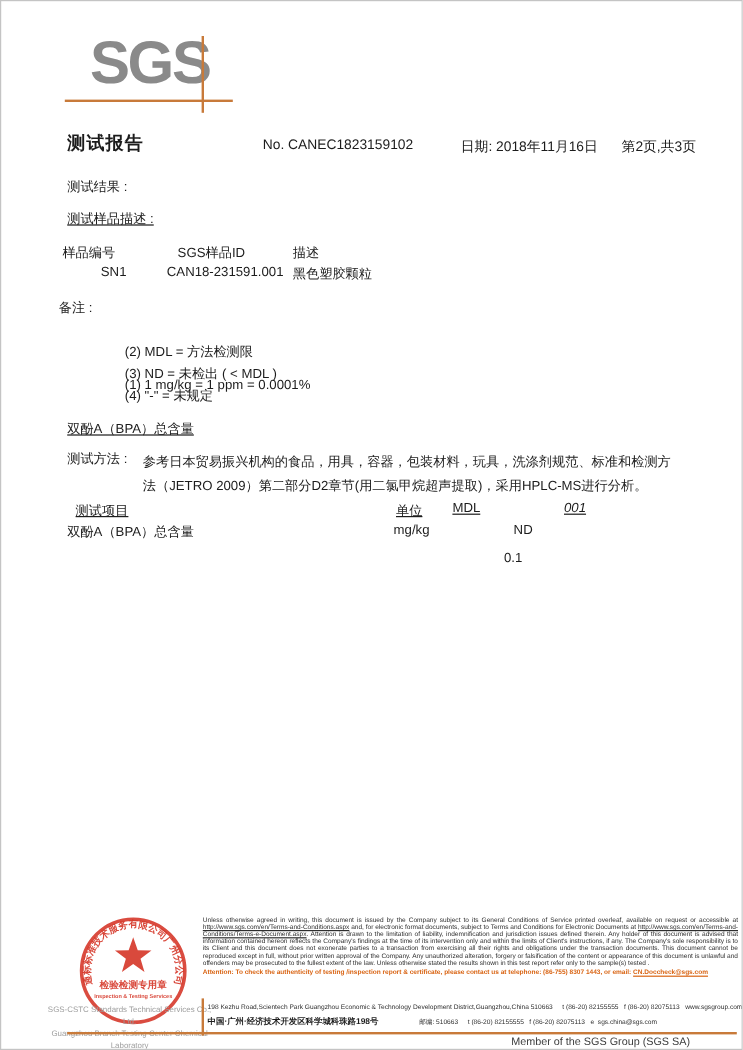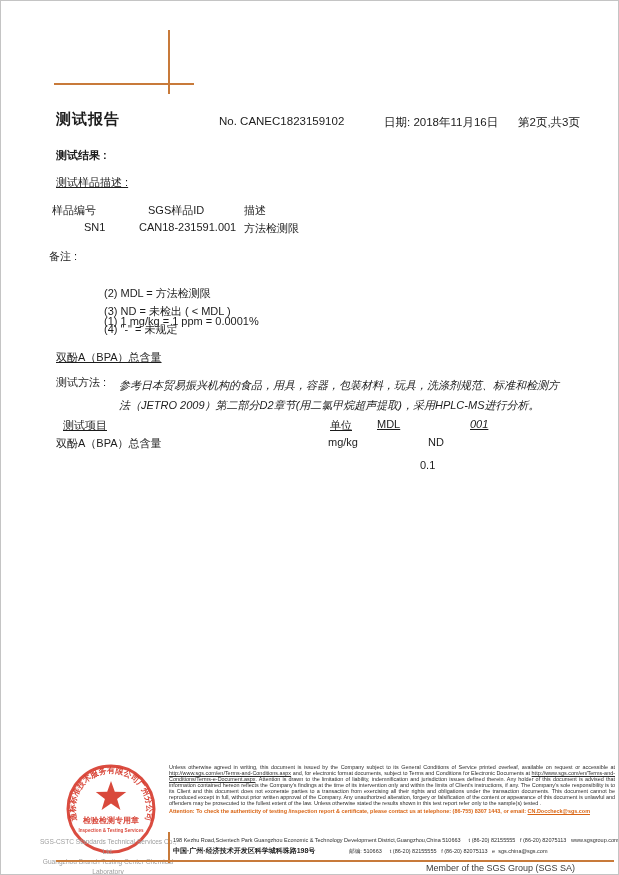--- a/index.html
+++ b/index.html
@@ -20,58 +20,59 @@
     color:#8a8a8a;letter-spacing:-2px;line-height:1;}
   .logo-hline{position:absolute;left:53px;top:82px;width:140px;height:2px;background:#c87a3a;}
   .logo-vline{position:absolute;left:167px;top:29px;width:2px;height:64px;background:#c87a3a;}
 
   .doc-title{left:55px;top:109px;font-size:15px;font-weight:bold;letter-spacing:1px;}
   .report-no{left:218px;top:114px;}
   .hdr-date{left:383px;top:114px;}
   .hdr-page{left:517px;top:114px;}
 
   .method-text{position:absolute;left:118px;top:374px;width:450px;font-size:11px;
-    line-height:20px;white-space:normal;font-style:italic;}
+    line-height:20px;white-space:normal;}
 
   
   .legal-wrap{position:absolute;left:168px;top:763px;width:446px;}
   .legal{margin:0;font-size:5.45px;line-height:6px;text-align:justify;color:#2e2e2e;}
   .attention{margin:2px 0 0 0;font-size:5.45px;line-height:6.2px;color:#d96413;font-weight:bold;}
   .addr1{position:absolute;left:172px;top:836px;font-size:5.5px;color:#2e2e2e;white-space:pre;}
   .addr2{position:absolute;left:172px;top:845px;font-size:7px;font-weight:bold;color:#1c1c1c;white-space:pre;display:flex;align-items:baseline;}
   .addr2 .small{font-size:5.5px;font-weight:normal;color:#2e2e2e;}
   .footer-vline{position:absolute;left:167px;top:831px;width:1.5px;height:31px;background:#c87a3a;}
   .footer-hline{position:absolute;left:55px;top:859px;width:558px;height:2px;background:#c87a3a;}
   .member{position:absolute;left:425px;top:862px;font-size:9px;color:#3c3c3c;white-space:nowrap;}
   .lab-name{position:absolute;left:38px;top:836px;width:138px;text-align:center;
     font-size:6.6px;line-height:10px;color:#9e9e9e;}
   .stamp{position:absolute;left:55px;top:762px;}
 </style>
 </head>
 <body>
 
 <div class="page">
 
+  <div class="logo-text">SGS</div>
   <div class="logo-hline"></div>
   <div class="logo-vline"></div>
 
   <div class="abs doc-title">测试报告</div>
   <div class="abs report-no fs115">No. CANEC1823159102</div>
   <div class="abs hdr-date fs115">日期: 2018年11月16日</div>
   <div class="abs hdr-page fs115">第2页,共3页</div>
 
-  <div class="abs fs11" style="left:55px;top:147px;font-weight:bold;">测试结果 :</div>
+  <div class="abs fs11" style="left:55px;top:147px;">测试结果 :</div>
 
   <div class="abs fs11 b u" style="left:55px;top:174px;">测试样品描述 :</div>
   <div class="abs fs11 b" style="left:51px;top:202px;">样品编号</div>
   <div class="abs fs11 b" style="left:147px;top:202px;">SGS样品ID</div>
   <div class="abs fs11 b" style="left:243px;top:202px;">描述</div>
   <div class="abs fs11" style="left:83px;top:220px;">SN1</div>
   <div class="abs fs11" style="left:138px;top:220px;">CAN18-231591.001</div>
-  <div class="abs fs11" style="left:243px;top:220px;">方法检测限</div>
+  <div class="abs fs11" style="left:243px;top:220px;">黑色塑胶颗粒</div>
 
   <div class="abs fs11" style="left:48px;top:248px;">备注 :</div>
   <div class="abs fs11" style="left:103px;top:266px;margin-top:48px;">(1) 1 mg/kg = 1 ppm = 0.0001%</div>
   <div class="abs fs11" style="left:103px;top:285px;">(2) MDL = 方法检测限</div>
   <div class="abs fs11" style="left:103px;top:303px;">(3) ND = 未检出 ( &lt; MDL )</div>
   <div class="abs fs11" style="left:103px;top:321px;">(4) "-" = 未规定</div>
 
   <div class="abs fs11 b u" style="left:55px;top:349px;">双酚A（BPA）总含量</div>
   <div class="abs fs11" style="left:55px;top:374px;">测试方法 :</div>
   <div class="method-text">参考日本贸易振兴机构的食品，用具，容器，包装材料，玩具，洗涤剂规范、标准和检测方法（JETRO 2009）第二部分D2章节(用二氯甲烷超声提取)，采用HPLC-MS进行分析。</div>

